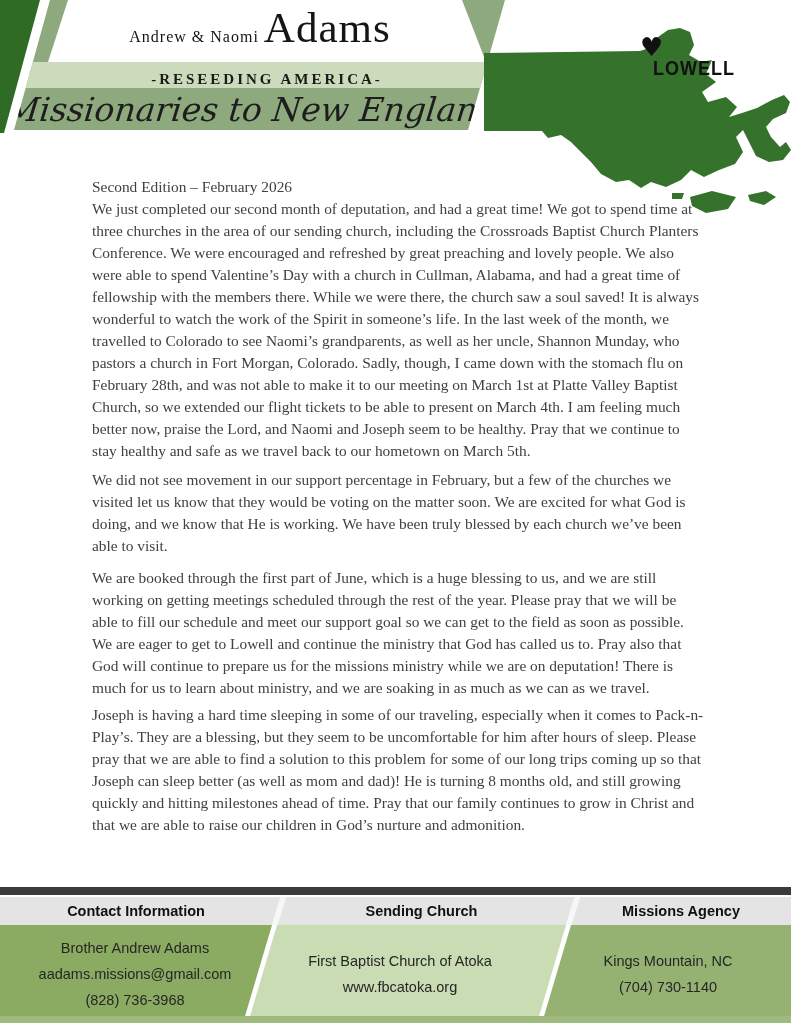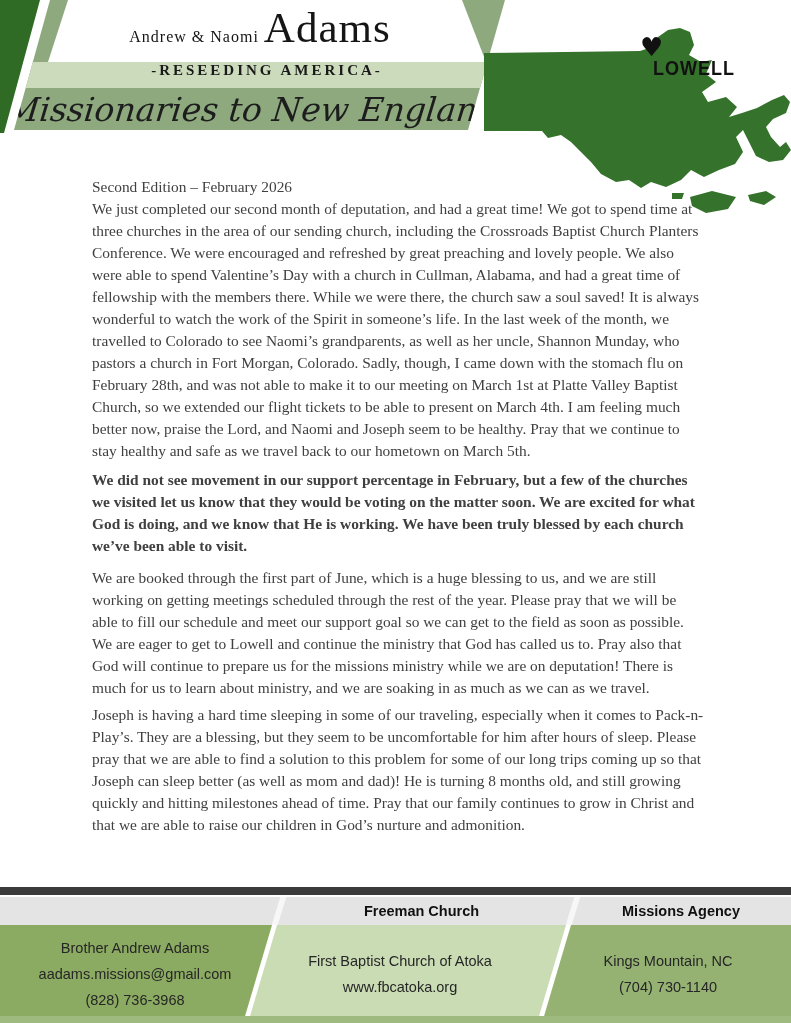--- a/index.html
+++ b/index.html
@@ -28,21 +28,21 @@
     background:#ffffff;
     clip-path:polygon(68px 0,462px 0,486px 62px,48px 62px);
     display:flex;align-items:flex-end;justify-content:center;
     padding-bottom:16px;box-sizing:border-box;
   }
   .title-line{white-space:nowrap;color:#151515;letter-spacing:1px;}
   .title-last{font-size:43px;line-height:0;}
   .band-sub{
     position:absolute;left:0;top:62px;width:520px;height:26px;
     background:#ccdbbb;
-    display:flex;align-items:flex-start;justify-content:center;
+    display:flex;align-items:flex-end;justify-content:center;
   }
   .sub-text{
     font-size:15px;color:#1a1a1a;letter-spacing:3px;font-weight:600;
     white-space:nowrap;padding-left:14px;
   }
   .band-script{
     position:absolute;left:0;top:88px;width:505px;height:42px;
     display:flex;align-items:center;justify-content:center;
   }
   .script-text{
@@ -66,21 +66,21 @@
     letter-spacing:1px;transform:scaleY(1.15);
   }
 
   
   .body-text{
     position:absolute;left:92px;top:176px;width:612px;
     font-size:15.4px;line-height:22px;color:#404040;
   }
   .edition{margin:0 0 44px 0;}
   .body-text p{margin:0;}
-  .p2{margin-top:7px !important;font-weight:bold;}
+  .p2{margin-top:7px !important;}
   .p3{margin-top:10px !important;}
   .p4{margin-top:5px !important;}
 
   
   .footer{position:absolute;left:0;top:887px;width:791px;height:136px;}
   .f-darkbar{position:absolute;left:0;top:0;width:791px;height:8px;background:#3b3b3b;}
   .f-grayband{
     position:absolute;left:0;top:10px;width:791px;height:28px;background:#e4e4e4;
     font-family:"Liberation Sans", sans-serif;
   }
@@ -156,21 +156,22 @@
     <p class="p1">We just completed our second month of deputation, and had a great time! We got to spend time at three churches in the area of our sending church, including the Crossroads Baptist Church Planters Conference. We were encouraged and refreshed by great preaching and lovely people. We also were able to spend Valentine’s Day with a church in Cullman, Alabama, and had a great time of fellowship with the members there. While we were there, the church saw a soul saved! It is always wonderful to watch the work of the Spirit in someone’s life. In the last week of the month, we travelled to Colorado to see Naomi’s grandparents, as well as her uncle, Shannon Munday, who pastors a church in Fort Morgan, Colorado. Sadly, though, I came down with the stomach flu on February 28th, and was not able to make it to our meeting on March 1st at Platte Valley Baptist Church, so we extended our flight tickets to be able to present on March 4th. I am feeling much better now, praise the Lord, and Naomi and Joseph seem to be healthy. Pray that we continue to stay healthy and safe as we travel back to our hometown on March 5th.</p>
     <p class="p2">We did not see movement in our support percentage in February, but a few of the churches we visited let us know that they would be voting on the matter soon. We are excited for what God is doing, and we know that He is working. We have been truly blessed by each church we’ve been able to visit.</p>
     <p class="p3">We are booked through the first part of June, which is a huge blessing to us, and we are still working on getting meetings scheduled through the rest of the year. Please pray that we will be able to fill our schedule and meet our support goal so we can get to the field as soon as possible. We are eager to get to Lowell and continue the ministry that God has called us to. Pray also that God will continue to prepare us for the missions ministry while we are on deputation! There is much for us to learn about ministry, and we are soaking in as much as we can as we travel.</p>
     <p class="p4">Joseph is having a hard time sleeping in some of our traveling, especially when it comes to Pack-n-Play’s. They are a blessing, but they seem to be uncomfortable for him after hours of sleep. Please pray that we are able to find a solution to this problem for some of our long trips coming up so that Joseph can sleep better (as well as mom and dad)! He is turning 8 months old, and still growing quickly and hitting milestones ahead of time. Pray that our family continues to grow in Christ and that we are able to raise our children in God’s nurture and admonition.</p>
   </div>
 
   <div class="footer">
     <div class="f-darkbar"></div>
 
     <div class="f-grayband">
-      <div class="hcell c2">Freeman Church</div>
+      <div class="hcell c1">Contact Information</div>
+      <div class="hcell c2">Sending Church</div>
       <div class="hcell c3">Missions Agency</div>
       <div class="gray-sep s1"></div>
       <div class="gray-sep s2"></div>
     </div>
 
     <div class="f-cols">
       <div class="fcol col1">
         <div class="inner">
           <div>Brother Andrew Adams</div>
           <div>aadams.missions@gmail.com</div>

